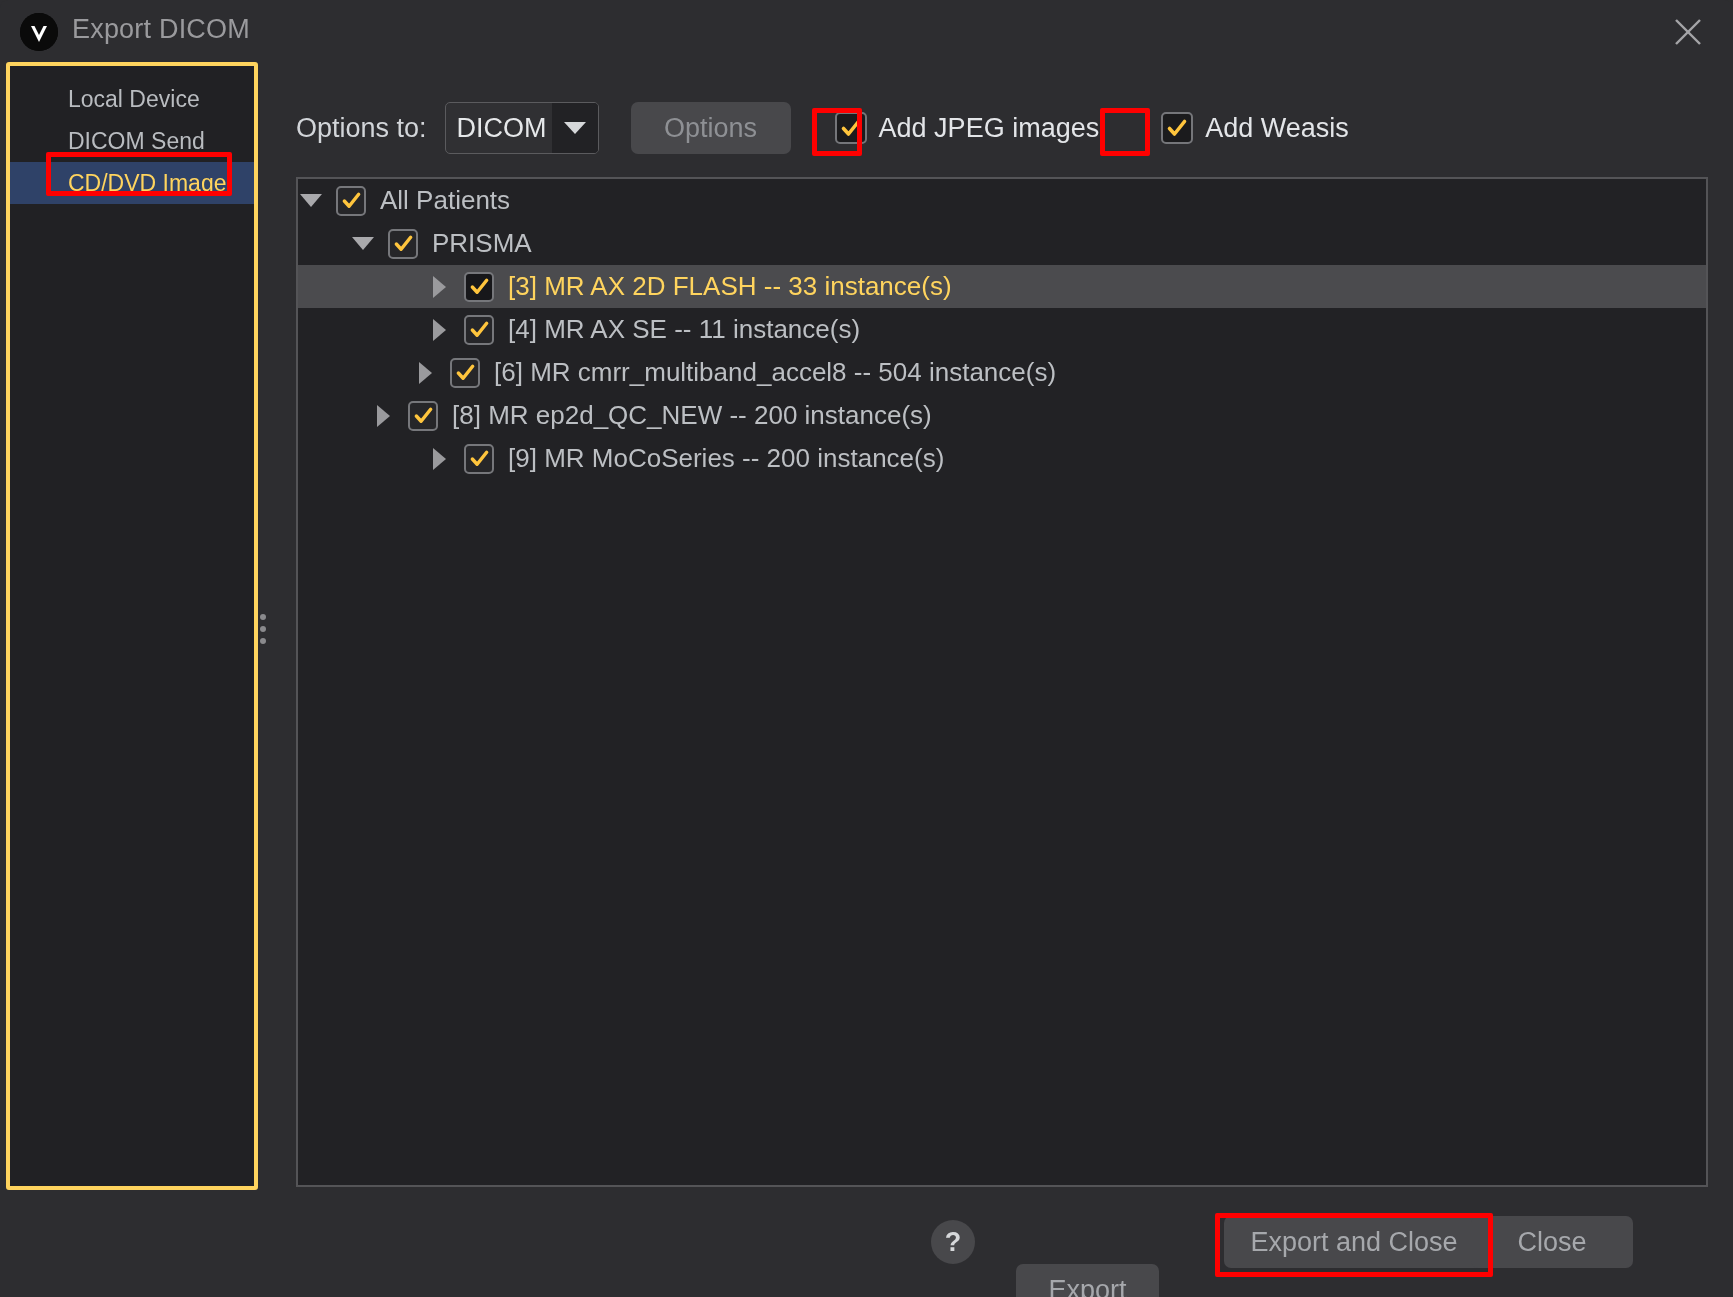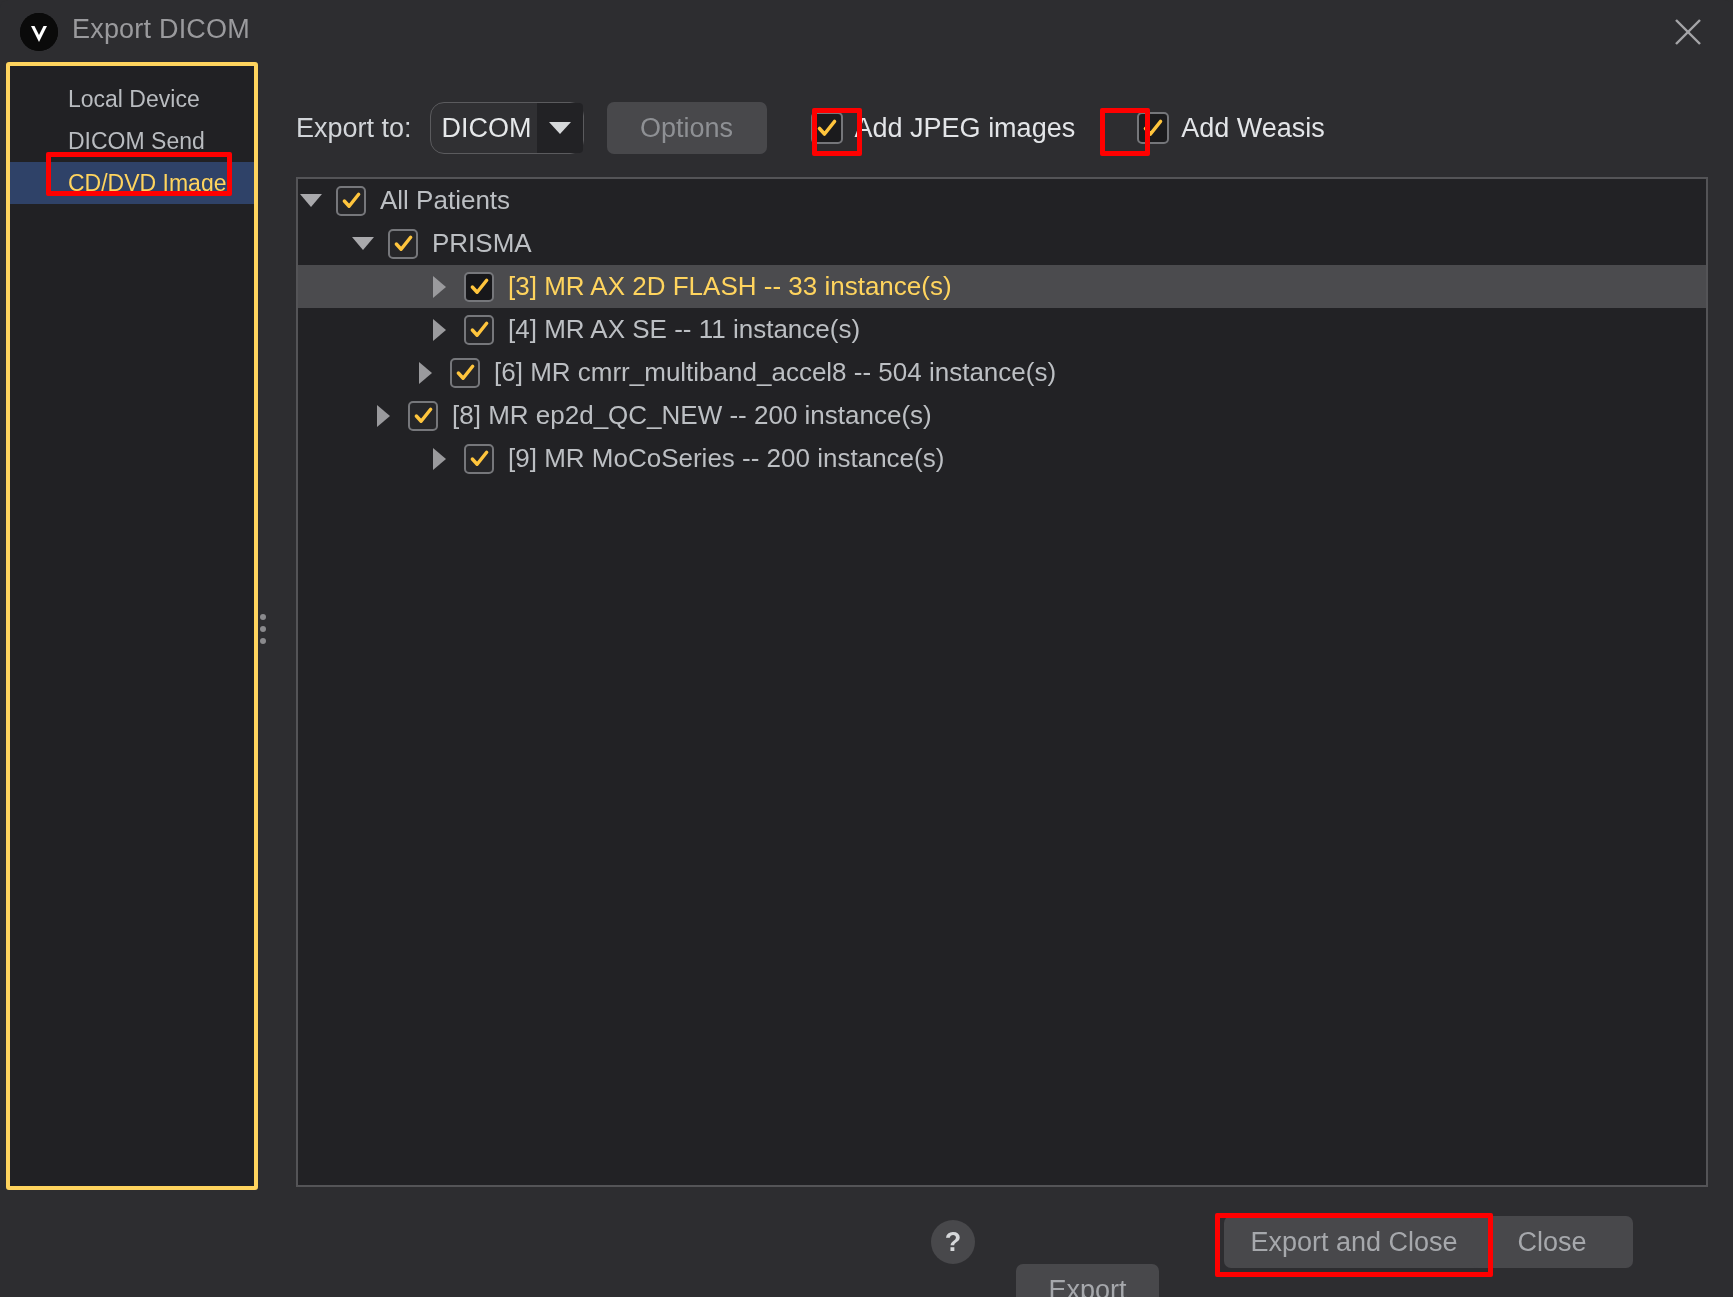--- a/index.html
+++ b/index.html
@@ -127,21 +127,21 @@
   .toolbar-label {
     font-size: 27px;
     color: #d2d5d9;
     margin-right: 18px;
     white-space: nowrap;
   }
   .combo {
     width: 154px;
     height: 52px;
     border: 1px solid #5b5b5e;
-    border-radius: 14px;
+    border-radius: 5px;
     background: #303033;
     display: flex;
     align-items: center;
     box-sizing: border-box;
     cursor: pointer;
   }
   .combo-value {
     flex: 1;
     font-size: 27px;
     color: #e6e8ea;
@@ -160,21 +160,21 @@
     border-bottom-right-radius: 4px;
   }
   .combo-arrow i {
     display: block;
     width: 0; height: 0;
     border-left: 11px solid transparent;
     border-right: 11px solid transparent;
     border-top: 12px solid #d6d8da;
   }
   .btn-options {
-    margin-left: 23px;
+    margin-left: 32px;
     width: 160px;
     height: 52px;
     border-radius: 7px;
     border: none;
     background: #48484b;
     color: #8e9094;
     font-size: 27px;
     font-family: "Liberation Sans", sans-serif;
     cursor: default;
   }
@@ -337,21 +337,21 @@
 
   <div class="splitter">
     <div class="splitter-dots">
       <i></i>
         <i></i>
         <i></i>
     </div>
   </div>
 
   <div class="toolbar">
-    <div class="toolbar-label">Export to:</div>
+    <div class="toolbar-label">Options to:</div>
 
     <div class="combo">
       <div class="combo-value">DICOM</div>
       <div class="combo-arrow">
           <i></i>
         </div>
     </div>
 
     <button class="btn-options">Options</button>
 

